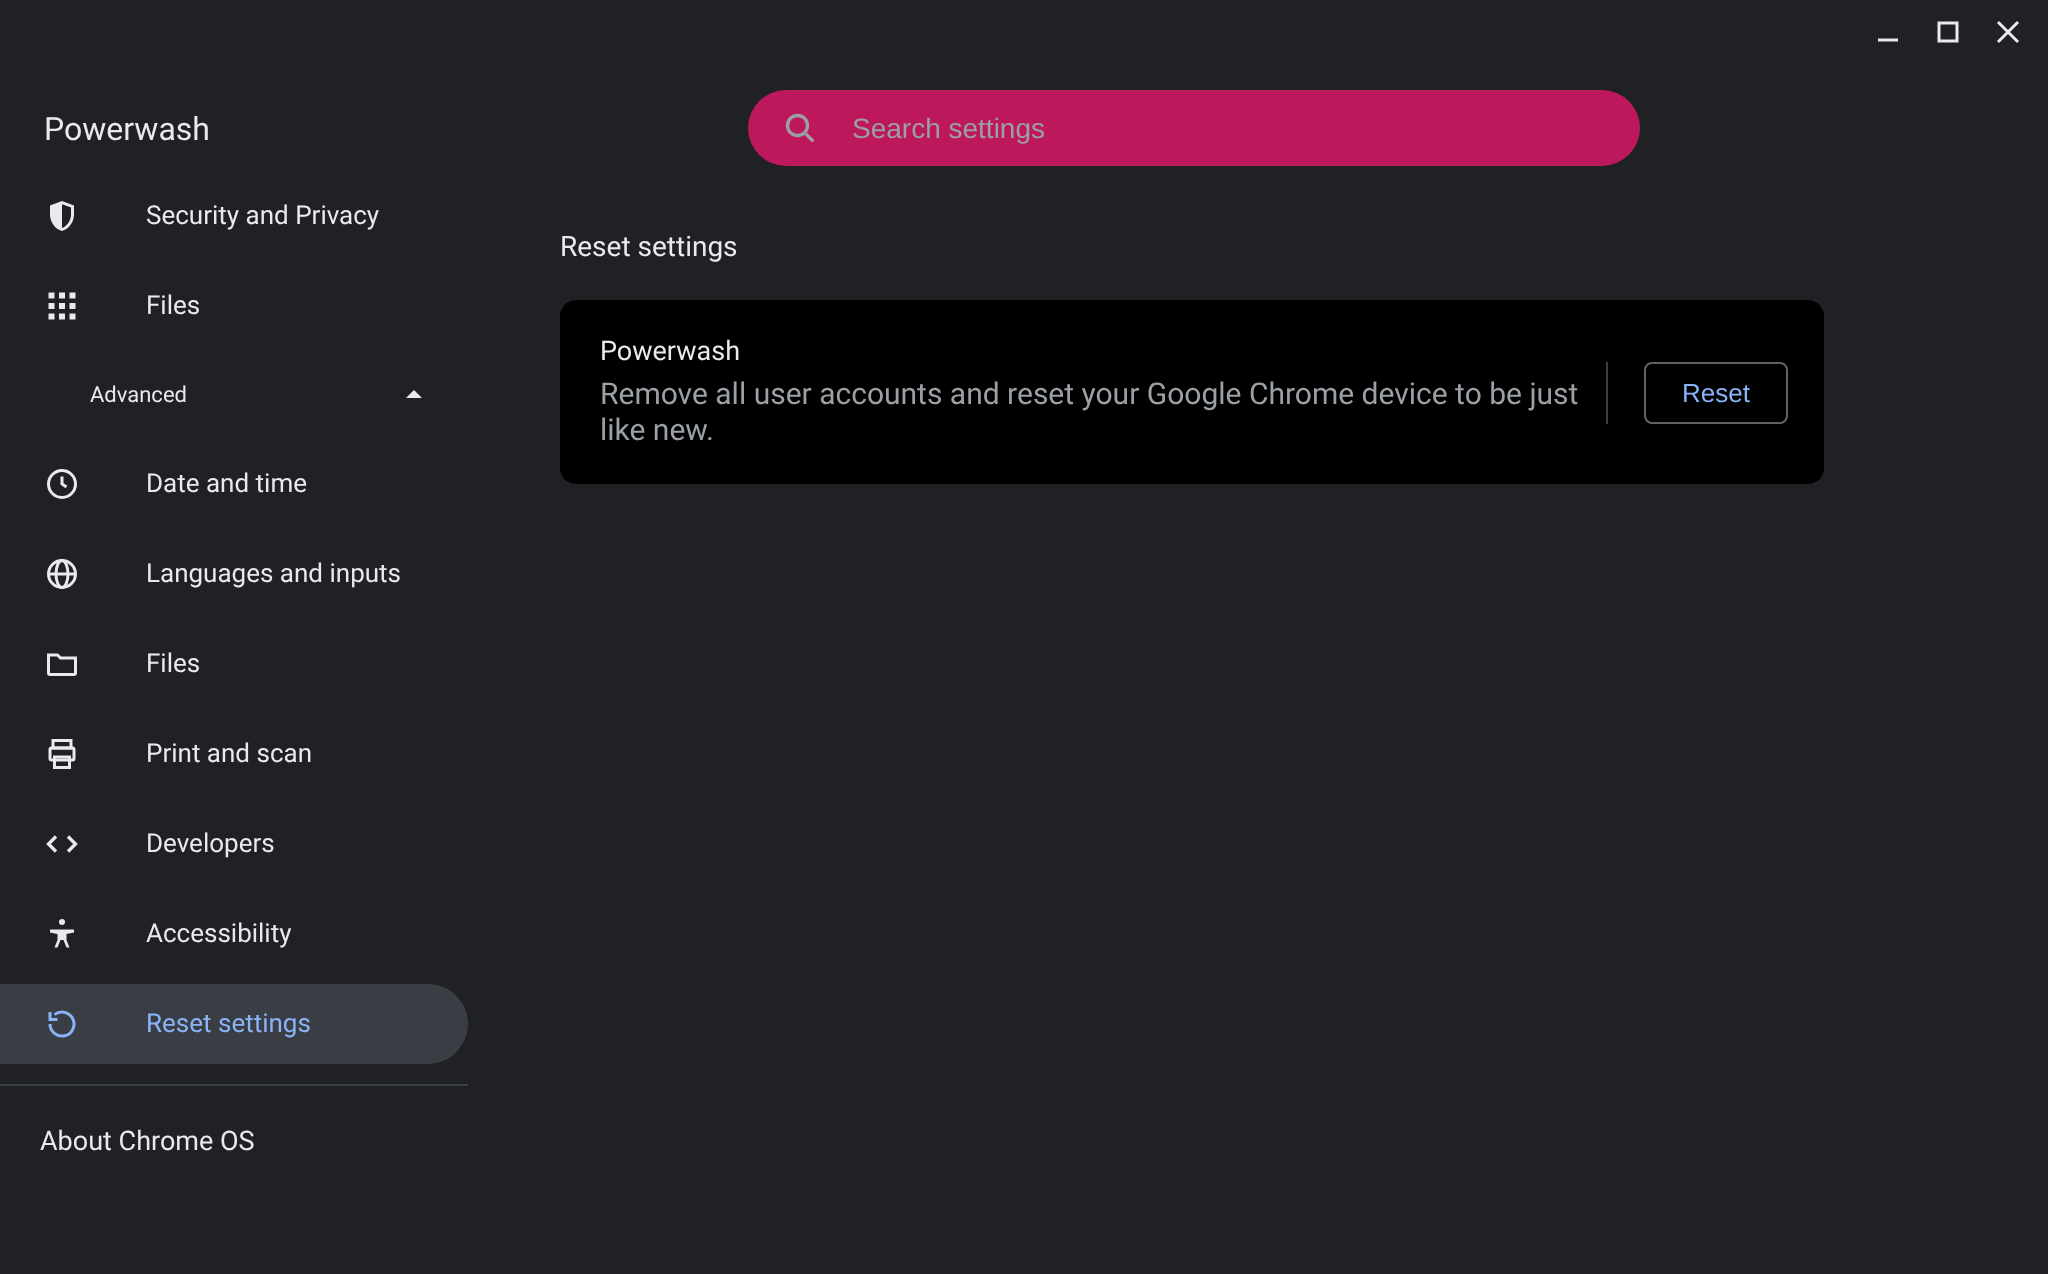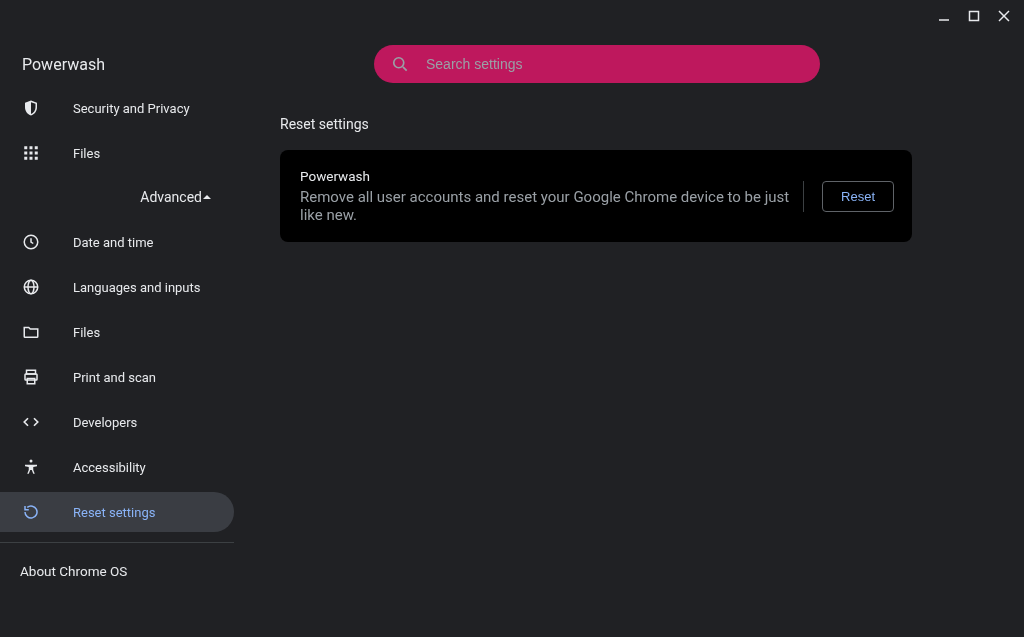--- a/index.html
+++ b/index.html
@@ -67,24 +67,24 @@
 }
 .nav-item .icon { width:18px; height:18px; display:flex; align-items:center; justify-content:center; color:#e8eaed; }
 .nav-item .icon svg { width:18px; height:18px; }
 .nav-item.active {
   background:#3a3d43;
   border-radius:0 20px 20px 0;
   color:#8ab4f8;
 }
 .nav-item.active .icon { color:#8ab4f8; }
 .section-header {
-  display:flex; align-items:center; justify-content:flex-end;
+  display:flex; align-items:center; justify-content:space-between;
   padding:0 22px 0 20px;
   height:38px;
-  font-size:14px;
+  font-size:11px;
   color:#e8eaed;
   cursor:pointer;
   margin-bottom:6px;
   margin-left:25px;
 }
 .section-header .chev { width:10px; height:10px; display:flex; align-items:center; justify-content:center; }
 .divider {
   height:1px; background:#3c4043; margin:10px 0 10px 0;
 }
 .about-item {

